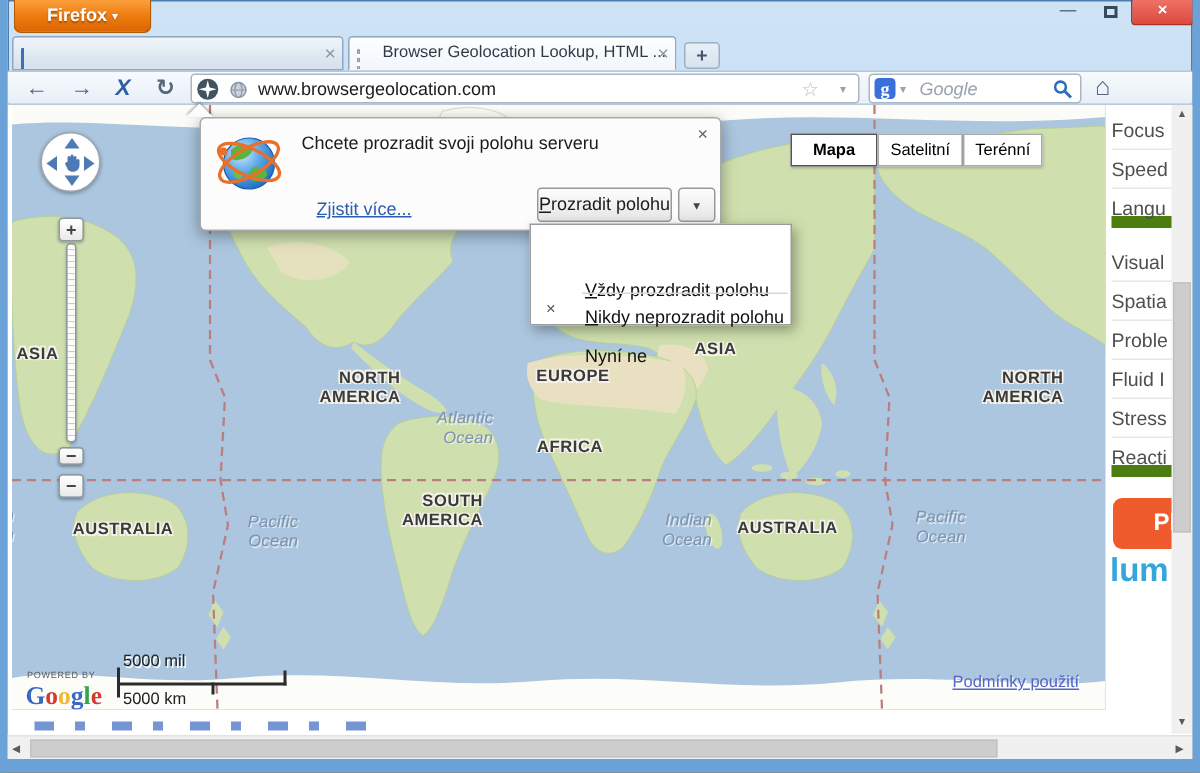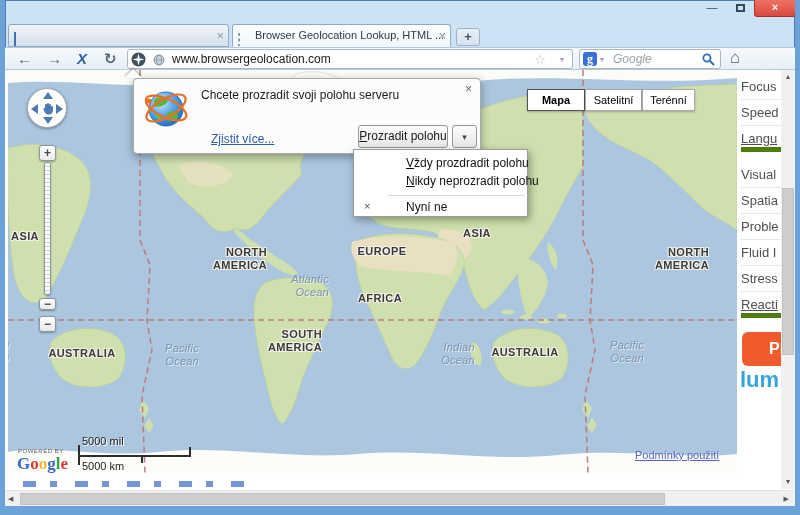--- a/index.html
+++ b/index.html
@@ -73,21 +73,21 @@
      font-weight:bold;font-size:17px;text-shadow:1px 1px 0 #fff;}
   #terms{position:absolute;left:627px;top:379px;font-size:11px;color:#5564c6;text-decoration:underline;cursor:pointer;
      text-shadow:1px 1px 0 rgba(255,255,255,.7);}
   
   #clipheading{left:18px;top:411px;width:232px;height:6px;overflow:hidden;opacity:.85;
     background:repeating-linear-gradient(90deg,#5b83cc 0 13px,transparent 13px 27px,#5b83cc 27px 34px,transparent 34px 52px);}
   
   #sidebar{left:734px;top:0;width:43px;height:419px;background:#fff;overflow:hidden;}
   .sbrow{position:absolute;left:2px;width:60px;height:26px;line-height:26px;font-size:13px;color:#4f4f4f;
      border-bottom:1px solid #e6e6e6;white-space:nowrap;}
-  .sbrow.teal{border-bottom:5px solid #4d7c0f;text-decoration:underline;}
+  .sbrow.teal{border-bottom:8px solid #4d7c0f;}
   #playbtn{left:3px;top:262px;width:76px;height:34px;border-radius:6px;background:#f05b2d;color:#fff;
      font-weight:bold;font-size:16px;line-height:34px;padding-left:27px;}
   #lumo{left:1px;top:297px;font-size:22px;color:#36a5dc;font-weight:bold;letter-spacing:0;}
   
   #vscroll{left:776px;top:0;width:14px;height:419px;background:#f0f0f0;}
   #hscroll{left:0;top:420px;width:790px;height:16px;background:#f0f0f0;border-top:1px solid #e2e2e2;}
   .sarrow{position:absolute;color:#5a5a5a;font-size:7px;text-align:center;}
   .sthumb{position:absolute;background:#cdcdcd;border:1px solid #c2c2c2;}
   
   #popup{left:128px;top:8px;width:348px;height:76px;background:#fcfcfc;border:1px solid #a9a9a9;border-radius:4px;
@@ -97,30 +97,34 @@
   .ppmsg{position:absolute;left:67px;font-size:12px;color:#1b1b1b;}
   #pplink{position:absolute;left:77px;top:53px;font-size:12px;color:#2a5db0;text-decoration:underline;cursor:pointer;}
   .ppbtn{position:absolute;top:46px;height:23px;background:linear-gradient(#fdfdfd,#e6e6e6);border:1px solid #989898;
      border-radius:3px;font-size:12px;color:#1a1a1a;text-align:center;line-height:21px;cursor:pointer;}
   #ppclose{position:absolute;right:8px;top:3px;color:#666;font-size:12px;cursor:pointer;}
   .ak{display:block;}
   .ak::first-letter{text-decoration:underline;}
   
   #ddmenu{left:348px;top:79px;width:175px;height:68px;background:#fff;border:1px solid #9b9b9b;
      box-shadow:2px 3px 8px rgba(0,0,0,.35);z-index:32;}
-  .mi{position:absolute;left:52px;font-size:12px;color:#111;cursor:pointer;white-space:nowrap;}
+  .mi{position:absolute;left:36px;font-size:12px;color:#111;cursor:pointer;white-space:nowrap;margin-top:30px;}
   #misep{position:absolute;left:34px;right:2px;top:45px;border-top:1px solid #d6d6d6;}
   #minowx{position:absolute;left:10px;top:50px;font-size:11px;color:#555;}
   svg{display:block;}
 </style>
 </head>
 <body>
 
 <div id="win">
 
+  <div class="abs" id="ffbtn">
+    <span>Firefox</span>
+    <span class="caret">▾</span>
+  </div>
   <div class="abs winctl" id="wc-min" style="left:693px;width:28px;">
     <span>—</span>
   </div>
   <div class="abs winctl" id="wc-max" style="left:721px;width:28px;">
     <span style="display:inline-block;width:9px;height:8px;border:2px solid #35495c;margin-top:4px;"></span>
   </div>
   <div class="abs winctl" id="wc-close">
     <span>×</span>
   </div>
 

